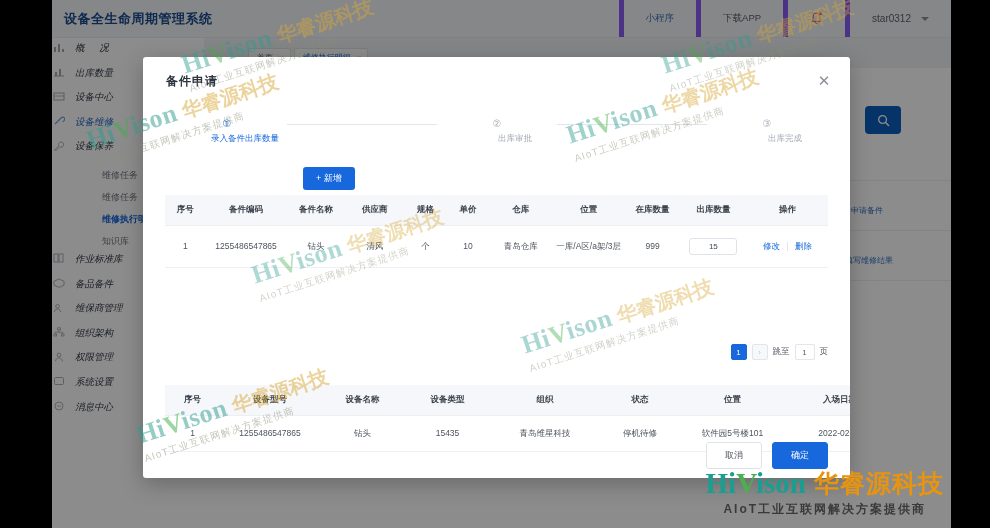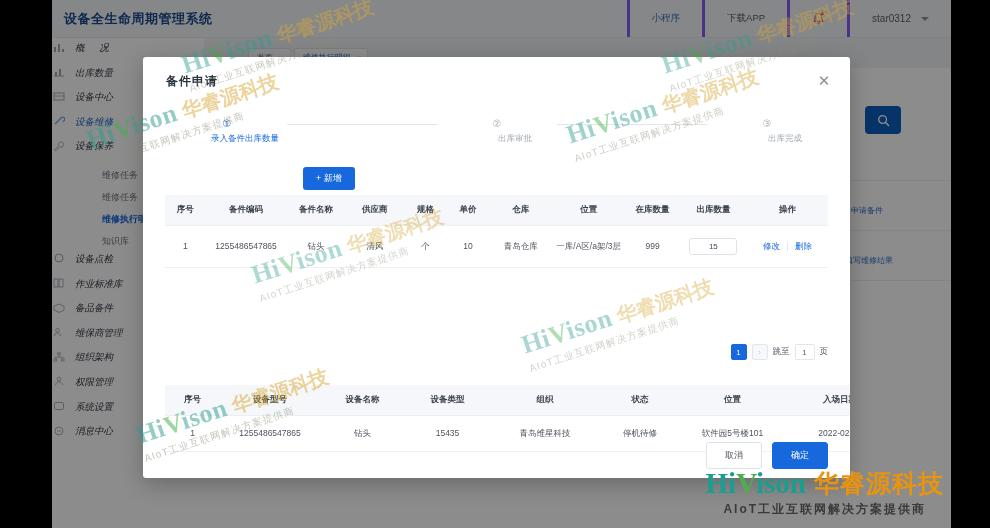--- a/index.html
+++ b/index.html
@@ -31,21 +31,21 @@
     font-size:13px; font-weight:bold; color:#1b4b8f;
     padding-left:12px; letter-spacing:.5px; white-space:nowrap;
   }
   .header-right {
     margin-left:auto; display:flex; align-items:center; height:100%;
   }
   .hdr-item {
     font-size:9.5px; color:#5a5f68;
     padding:0 22px; height:100%;
     display:flex; align-items:center; justify-content:center;
-    border-left:3px solid #8b5cf6;
+    border-left:5px solid #8b5cf6;
     white-space:nowrap;
   }
   .hdr-item.mini { color:#3d6fb4; }
   .bell { position:relative; width:13px; height:14px; }
   .bell svg { display:block; }
   .bell .dot { position:absolute; right:1px; top:0px; width:3px; height:3px; border-radius:50%; background:#e8443a; }
   .user-name { font-size:10px; color:#5c6068; }
   .caret { margin-left:10px; width:0; height:0; border-left:4px solid transparent; border-right:4px solid transparent; border-top:4px solid #8d9199; }
 
   
@@ -294,28 +294,20 @@
           </svg>
         </span>
       <span>设备保养</span>
     </div>
 
     <div class="sub-item">维修任务</div>
     <div class="sub-item">维修任务</div>
     <div class="sub-item selected">维修执行明细</div>
     <div class="sub-item">知识库</div>
 
-    <div class="nav-item">
-      <span class="ico">
-          <svg width="12" height="10" viewBox="0 0 12 10">
-            <circle cx="6" cy="5" r="4" fill="none" stroke="#6b7280" stroke-width="1"></circle>
-          </svg>
-        </span>
-      <span>设备点检</span>
-    </div>
     <div class="nav-item">
       <span class="ico">
           <svg width="12" height="10" viewBox="0 0 12 10">
             <rect x="1" y="1" width="4" height="8" fill="none" stroke="#6b7280" stroke-width=".9"></rect>
             <rect x="6" y="1" width="4" height="8" fill="none" stroke="#6b7280" stroke-width=".9"></rect>
           </svg>
         </span>
       <span>作业标准库</span>
     </div>
     <div class="nav-item">

